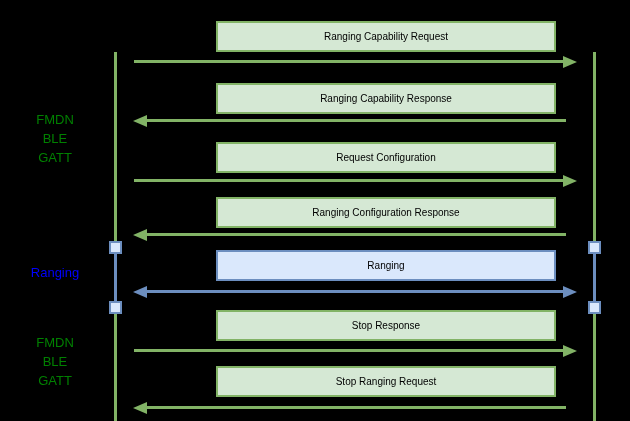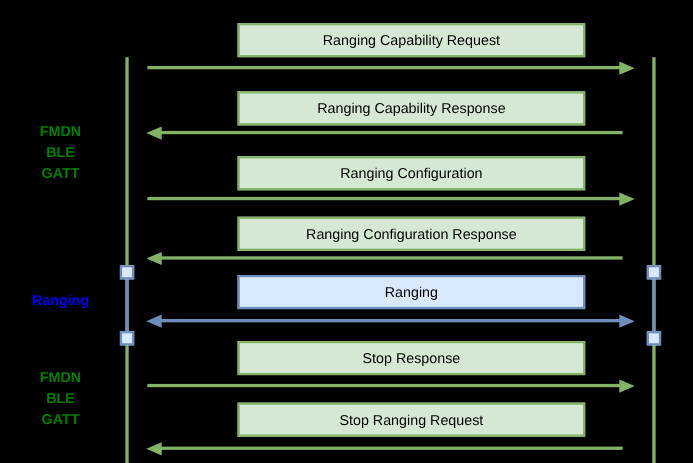--- a/index.html
+++ b/index.html
@@ -22,26 +22,26 @@
   }
   .activation-line.left { left:114px; }
   .activation-line.right { left:593px; }
   .activation-square {
     position:absolute; width:9px; height:9px;
     background:var(--blue-fill,#dae8fc);
     border:2px solid var(--blue-stroke,#6c8ebf);
   }
   
   .msg-box {
-    position:absolute; left:216px; width:316px; height:31px;
+    position:absolute; left:216px; width:340px; height:31px;
     box-sizing:border-box;
     background:var(--green-fill,#d5e8d4);
     border:2px solid var(--green-stroke,#82b366);
     display:flex; align-items:center; justify-content:center;
-    font-size:13px; color:var(--text,#000);
+    font-size:10px; color:var(--text,#000);
     white-space:nowrap;
   }
   .msg-box.blue {
     background:var(--blue-fill,#dae8fc);
     border-color:var(--blue-stroke,#6c8ebf);
   }
   
   .arrow { position:absolute; left:133px; width:444px; height:12px; }
   .arrow .shaft {
     position:absolute; top:4px; height:3px;
@@ -61,21 +61,21 @@
   .head.left-end {
     left:0;
     border-right:14px solid var(--green-stroke,#82b366);
     border-top:6px solid transparent; border-bottom:6px solid transparent;
   }
   .arrow.blue .head.right-end { border-left-color:var(--blue-stroke,#6c8ebf); }
   .arrow.blue .head.left-end  { border-right-color:var(--blue-stroke,#6c8ebf); }
   
   .side-label {
     position:absolute; left:0; width:110px; text-align:center;
-    font-weight:bold; font-size:13px; line-height:19px;
+    font-weight:normal; font-size:13px; line-height:19px;
   }
   .side-label.green { color:var(--label-green,#008000); }
   .side-label.blue  { color:var(--label-blue,#0000ff); }
 </style>
 </head>
 <body>
 
 <div class="canvas">
 
   <div class="side-label green" style="top:110px">
@@ -107,21 +107,21 @@
     <div class="shaft"></div>
     <div class="head right-end"></div>
   </div>
 
   <div class="msg-box" style="top:83px">Ranging Capability Response</div>
   <div class="arrow dir-left" style="top:115px">
     <div class="head left-end"></div>
     <div class="shaft"></div>
   </div>
 
-  <div class="msg-box" style="top:142px">Ranging Configuration</div>
+  <div class="msg-box" style="top:142px">Request Configuration</div>
   <div class="arrow dir-right" style="top:175px">
     <div class="shaft"></div>
     <div class="head right-end"></div>
   </div>
 
   <div class="msg-box" style="top:197px">Ranging Configuration Response</div>
   <div class="arrow dir-left" style="top:229px">
     <div class="head left-end"></div>
     <div class="shaft"></div>
   </div>

